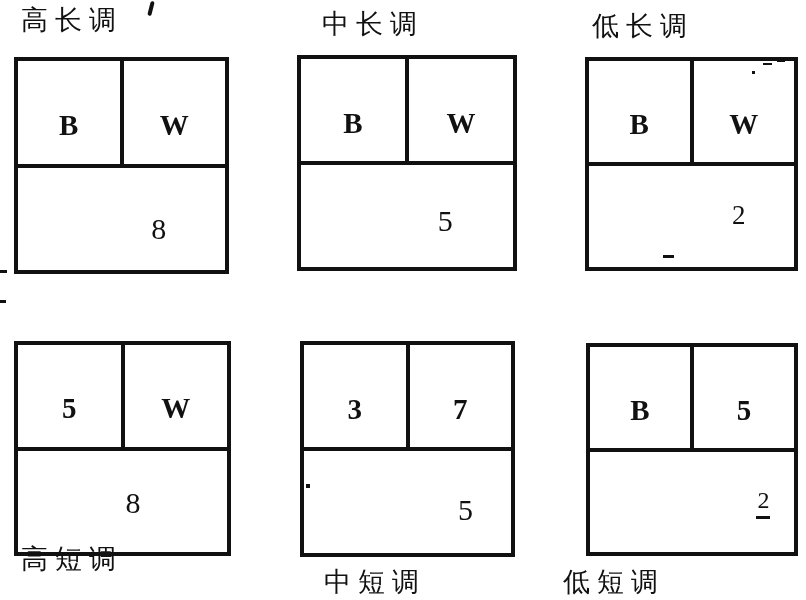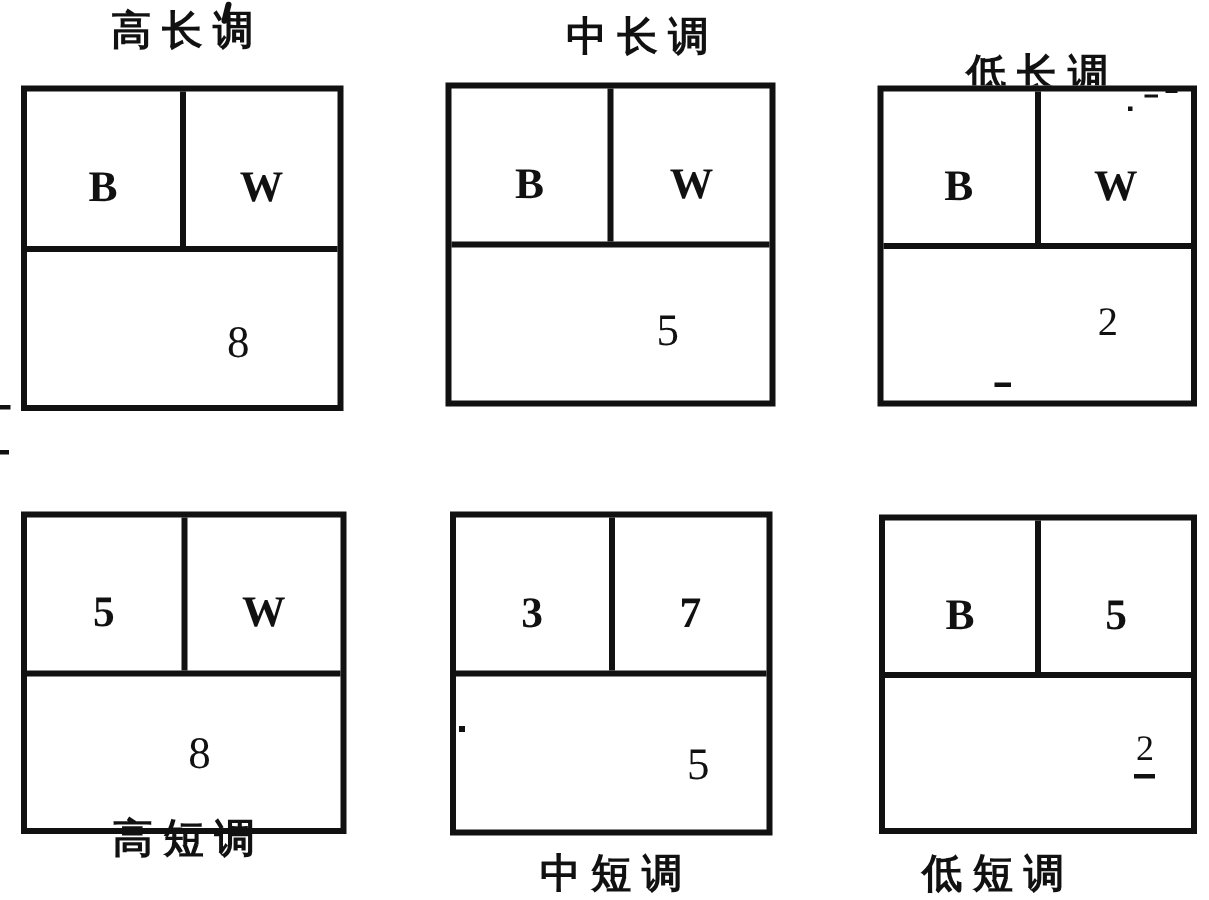--- a/index.html
+++ b/index.html
@@ -2,22 +2,22 @@
 <html><head>
 <meta charset="utf-8">
 <style>
   html,body{margin:0;padding:0;}
   body{
     width:806px;height:600px;position:relative;overflow:hidden;
     background:#ffffff;color:#111111;
     font-family:"Liberation Serif","DejaVu Serif",serif;
   }
   .panel-title{
-    position:absolute;text-align:center;white-space:nowrap;
-    font-size:27px;font-weight:700;letter-spacing:7px;line-height:1.1;
+    position:absolute;white-space:nowrap;
+    font-size:27px;font-weight:400;letter-spacing:7px;line-height:1.1;
     text-indent:7px; 
   }
   .tick-mark{
     position:absolute;left:149px;top:1px;width:4px;height:15px;
     background:#111;transform:rotate(14deg);border-radius:2px;
   }
   .box{
     position:absolute;box-sizing:border-box;border:4px solid #111;
     display:flex;flex-direction:column;background:#fff;
   }
@@ -31,27 +31,27 @@
     transform:translate(-50%,-50%);
   }
   
   .p1 .box{left:14px;top:57px;width:215px;height:217px;}
   .p1 .panel-title{left:14px;top:6px;width:215px;}
   .p1 .bottom-value{left:68%;top:60%;}
   .p2 .box{left:297px;top:55px;width:220px;height:216px;}
   .p2 .panel-title{left:315px;top:10px;width:220px;}
   .p2 .bottom-value{left:68%;top:55%;}
   .p3 .box{left:585px;top:57px;width:213px;height:214px;}
-  .p3 .panel-title{left:585px;top:12px;width:213px;margin-top:23px;}
+  .p3 .panel-title{left:585px;top:12px;width:213px;}
   .p3 .bottom-value{left:73%;top:48%;font-size:27px;}
   .p4 .box{left:14px;top:341px;width:217px;height:215px;}
   .p4 .panel-title{left:14px;top:545px;width:217px;}
   .p4 .bottom-value{left:55%;top:52%;}
   .p5 .box{left:300px;top:341px;width:215px;height:216px;}
-  .p5 .panel-title{left:300px;top:568px;width:215px;}
+  .p5 .panel-title{left:317px;top:568px;width:215px;}
   .p5 .bottom-value{left:78%;top:58%;}
   .p6 .box{left:586px;top:343px;width:212px;height:213px;}
   .p6 .panel-title{left:556px;top:568px;width:212px;}
   .p6 .bottom-value{left:85%;top:48%;font-size:24px;}
   
   .artifact{position:absolute;background:#111;}
   .a-dash-left-1{left:0;top:270px;width:7px;height:3px;}
   .a-dash-left-2{left:0;top:300px;width:6px;height:3px;}
   .a-dash-tr-1{left:763px;top:63px;width:9px;height:2px;}
   .a-dash-tr-2{left:777px;top:60px;width:8px;height:2px;}

